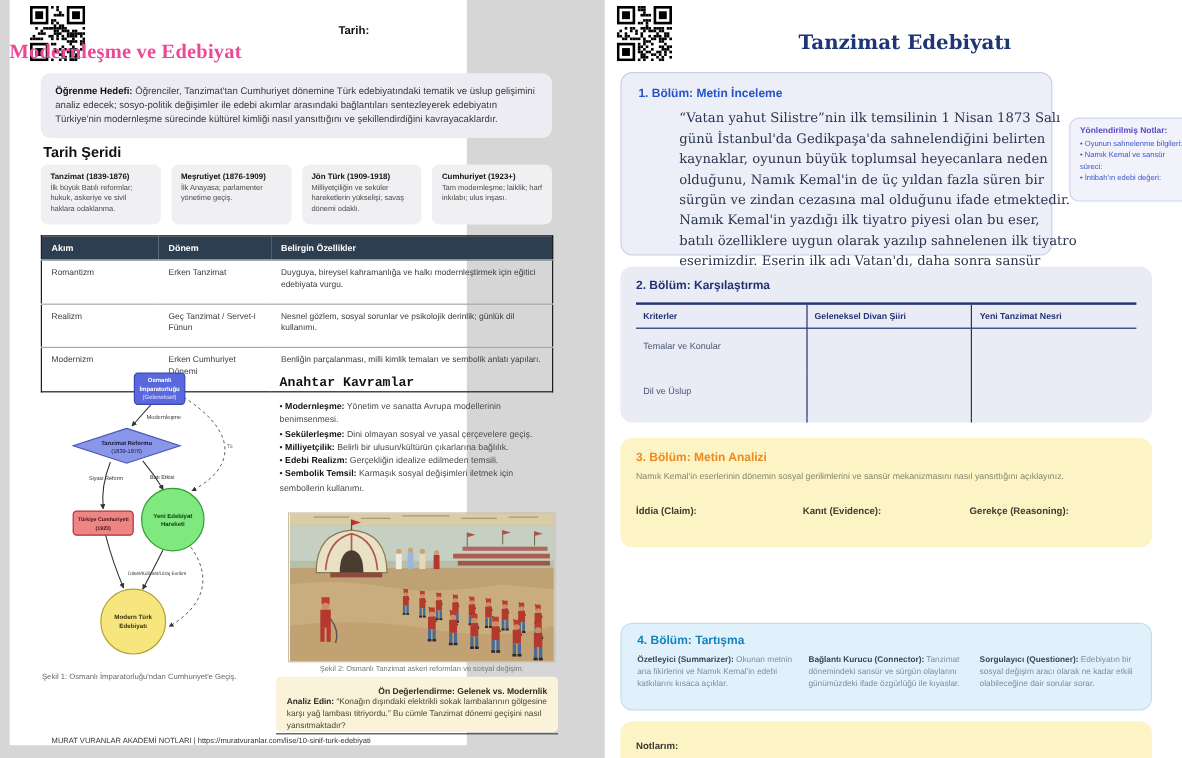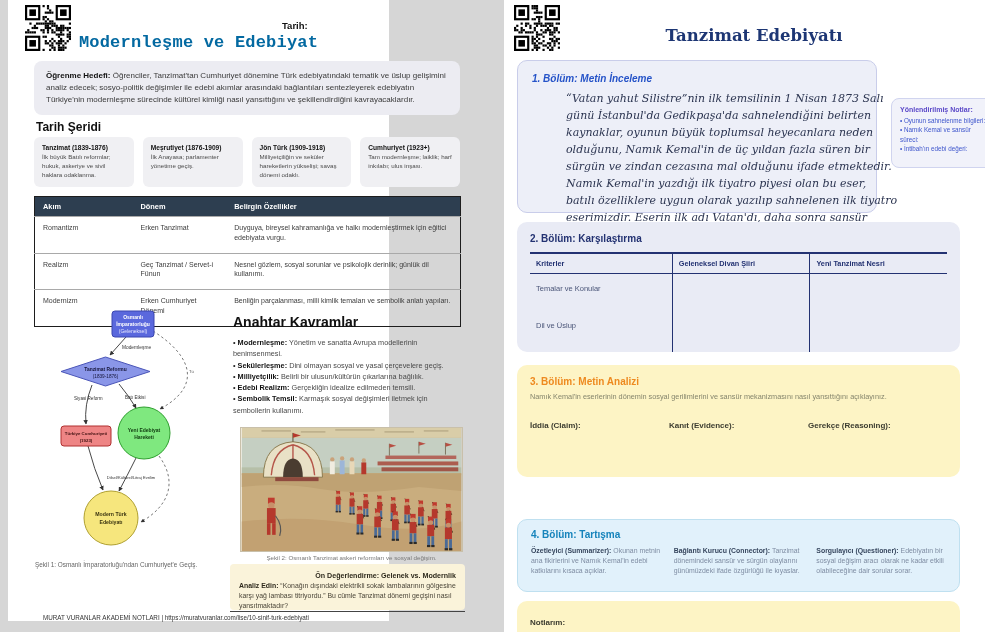--- a/index.html
+++ b/index.html
@@ -7,79 +7,79 @@
   #stage { position:relative; width:985px; height:632px; overflow:hidden;
            font-family:"Liberation Sans", sans-serif; color:#222; }
   .page { position:absolute; background:#ffffff; }
   #page-left  { left:8px;  top:0; width:381px; height:621px;padding-left:40px; }
   #page-right { left:504px; top:0; width:500px; height:640px; }
 
   .qr { position:absolute; width:46px; height:46px; }
 
   
   .lp-date { position:absolute; left:274px; top:20px; font-size:9.5px; font-weight:bold; color:#111; }
-  .lp-title { position:absolute; left:0; top:33px; width:100%; text-align:center;
-              font-family:Liberation Mono, monospace; font-weight:bold; font-size:17px; color:#0369a1; letter-spacing:.2px; }
+  .lp-title { position:absolute; left:0; top:33px; width:100%; 
+              font-family:Liberation Serif, serif; font-weight:bold; font-size:17px; color:#ec4899; letter-spacing:.2px; }
   .lp-objective { position:absolute; left:26px; top:61px; width:426px; background:#ececf2;
                   border-radius:8px; padding:9px 12px; font-size:8px; line-height:1.5; color:#3a3a3a; }
   .lp-objective b { color:#111; }
   .lp-h2 { position:absolute; font-size:12px; font-weight:bold; color:#111; }
   .lp-timeline { position:absolute; left:26px; top:137px; width:426px; display:flex; gap:9px; }
   .tl-card { flex:1; background:#f0f0f3; border-radius:6px; padding:7px 8px; min-height:50px; }
   .tl-card b { display:block; font-size:6.6px; color:#111; margin-bottom:2px; }
   .tl-card span { font-size:6.2px; line-height:1.45; color:#4a4a4a; display:block; }
 
   .lp-table { position:absolute; left:26px; top:196px; width:427px; border:1.5px solid #1d1d1d;
               border-collapse:collapse; font-size:7px; color:#3c3c3c; }
   .lp-table th { background:#2d3e50; color:#fff; font-size:7.4px; text-align:left; padding:5px 8px; }
   .lp-table td { padding:6px 8px 10px; vertical-align:top; border-top:1px solid #a9a9a9; line-height:1.4; }
   .lp-table td:first-child { width:23%; } .lp-table td:nth-child(2) { width:22%; }
 
   .lp-flow { position:absolute; left:18px; top:299px; }
   .lp-cap1 { position:absolute; left:27px; top:561px; font-size:6.4px; color:#666; }
 
   .kc { position:absolute; left:225px; top:314px; width:228px; }
-  .kc h3 { font-size:14px; color:#111; margin-bottom:7px; }
+  .kc h3 { font-size:11px; color:#111; margin-bottom:7px;font-family:Liberation Mono, monospace; }
   .kc li { list-style:none; font-size:7.3px; line-height:1.55; color:#4a4a4a; }
   .kc li::before { content:"• "; color:#222; }
   .kc b { color:#111; }
 
   .fig2 { position:absolute; left:232px; top:427px; width:223px; height:125px; border:1px solid #c9c0aa; }
   .lp-cap2 { position:absolute; left:232px; top:554px; width:223px; text-align:center; font-size:6.2px; color:#777; }
 
   .pre-box { position:absolute; left:222px; top:564px; width:235px; height:46px; background:#faf3da;
              border-radius:4px; padding:7px 9px; font-size:6.9px; line-height:1.45; color:#4a4538; overflow:hidden; }
   .pre-box b { display:block; font-size:7.1px; color:#2e2a1d;text-align:right; }
   .pre-box .lbl { font-weight:bold; color:#2e2a1d; }
   .lp-footline { position:absolute; left:222px; top:611px; width:235px; border-top:1px solid #444; }
   .lp-footer { position:absolute; left:35px; top:614px; font-size:6.3px; color:#333; }
 
   
   .rp-title { position:absolute; left:0; top:26px; width:100%; text-align:center;
               font-family:"DejaVu Serif", serif; font-weight:bold; font-size:16.5px; color:#1d3674; }
   .sec { position:absolute; border-radius:10px; }
   .sec-h { font-size:10px; font-weight:bold; }
-  #sec1 { left:13px; top:60px; width:360px; height:153px; background:#edeff8; border:1px solid #c9cdea; padding:12px 14px;font-style:italic; }
+  #sec1 { left:13px; top:60px; width:360px; height:153px; background:#edeff8; border:1px solid #c9cdea; padding:12px 14px; }
   #sec1 .sec-h { color:#2553c8; }
   #sec1 p { margin-top:6px; width:332px; font-family:"DejaVu Serif", serif; font-size:11px; line-height:1.55; color:#2b3450;margin-left:34px; }
 
   #notes-side { left:387px; top:98px; width:106px; height:70px; background:#f1f2fa; border:1px solid #d0d4ef;
                 border-radius:8px; padding:7px 8px; }
   #notes-side h4 { font-size:7px; color:#5b49c8; margin-bottom:3px; }
   #notes-side li { list-style:none; font-size:6.3px; line-height:1.5; color:#3d55cc; }
   #notes-side li::before { content:"• "; }
 
   #sec2 { left:13px; top:222px; width:443px; height:130px; background:#e9ebf5; padding:11px 13px; overflow:hidden; }
   #sec2 .sec-h { color:#233272; }
   .cmp-table { margin-top:8px; display:grid; grid-template-columns:34% 33% 33%; border-top:2px solid #233272; }
   .cmp-table .hc { font-size:7.3px; font-weight:bold; color:#233272; padding:5px 6px; border-bottom:1.5px solid #233272; }
   .cmp-table .bc { font-size:7.5px; color:#4a5578; padding:10px 6px 18px; }
   .cmp-table .v { border-left:1px solid #233272; }
 
-  #sec3 { left:13px; top:365px; width:443px; height:112px; background:#fdf4c5; padding:11px 13px; }
+  #sec3 { left:13px; top:365px; width:443px; height:91px; background:#fdf4c5; padding:11px 13px; }
   #sec3 .sec-h { color:#ee8a20; }
   #sec3 p { margin-top:5px; font-size:7.3px; color:#85856c; }
   .claims { display:flex; margin-top:20px; }
   .claims div { flex:1; font-size:8px; font-weight:bold; color:#3c3c30; }
 
   #sec4 { left:13px; top:519px; width:443px; height:73px; background:#e1f1fb; border:1px solid #bfe0f0; padding:9px 13px; }
   #sec4 .sec-h { color:#1583bb; }
   .roles { display:flex; gap:13px; margin-top:6px; }
   .roles div { flex:1; font-size:6.9px; line-height:1.45; color:#7e8ca2; }
   .roles b { color:#36465e; }

